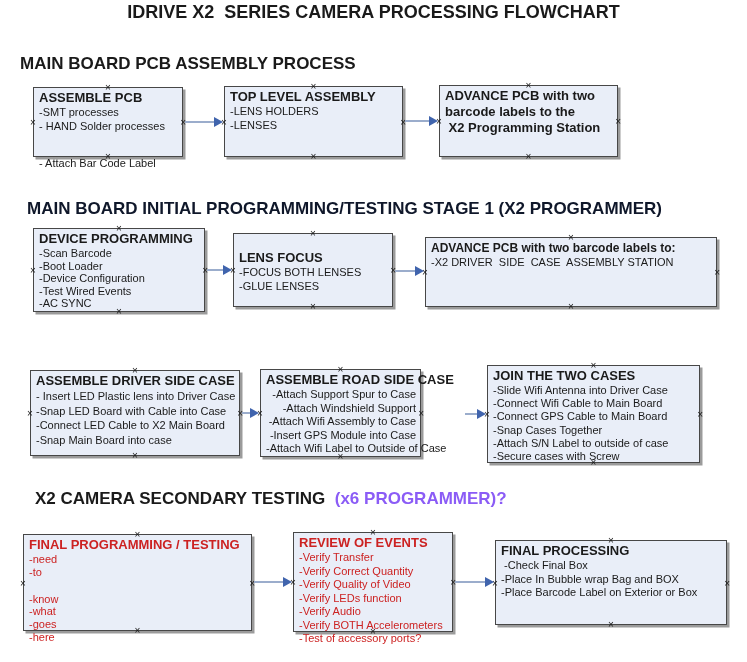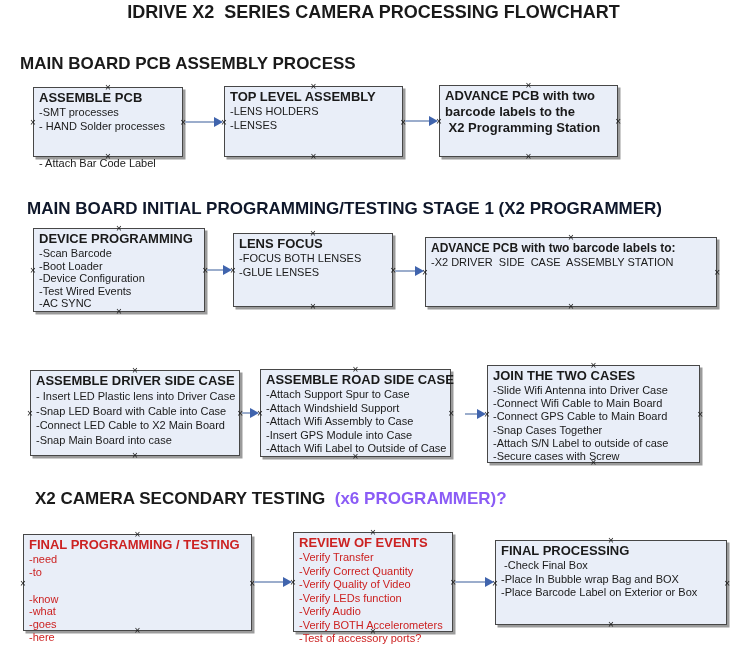--- a/index.html
+++ b/index.html
@@ -62,21 +62,21 @@
   }
 
   
   .b-assemble-pcb                       { left: 33px;  top: 87px;  width: 150px; height: 70px; }
   .b-top-level-assembly                 { left: 224px; top: 86px;  width: 179px; height: 71px; }
   .b-advance-pcb-to-programming-station { left: 439px; top: 85px;  width: 179px; height: 72px; }
   .b-device-programming                 { left: 33px;  top: 228px; width: 172px; height: 84px; }
   .b-lens-focus                         { left: 233px; top: 233px; width: 160px; height: 74px; }
   .b-advance-pcb-to-driver-side-case    { left: 425px; top: 237px; width: 292px; height: 70px; }
   .b-assemble-driver-side-case          { left: 30px;  top: 370px; width: 210px; height: 86px; }
-  .b-assemble-road-side-case            { left: 260px; top: 369px; width: 191px; height: 88px; }
+  .b-assemble-road-side-case            { left: 260px; top: 369px; width: 161px; height: 88px; text-align: right; }
   .b-join-the-two-cases                 { left: 487px; top: 365px; width: 213px; height: 98px; }
   .b-final-programming-testing          { left: 23px;  top: 534px; width: 229px; height: 97px; }
   .b-review-of-events                   { left: 293px; top: 532px; width: 160px; height: 100px; }
   .b-final-processing                   { left: 495px; top: 540px; width: 232px; height: 85px; }
 
   
   .b-advance-pcb-to-driver-side-case .box-title { font-size: 12px; }
   .b-device-programming .box-line        { line-height: 12.6px; }
   .b-join-the-two-cases .box-line        { line-height: 13.2px; }
   .b-final-programming-testing .box-line { line-height: 12.8px; }
@@ -153,21 +153,21 @@
       <div class="box-line" style="color: rgb(26, 26, 26);">-Boot Loader</div>
       <div class="box-line" style="color: rgb(26, 26, 26);">-Device Configuration</div>
       <div class="box-line" style="color: rgb(26, 26, 26);">-Test Wired Events</div>
       <div class="box-line" style="color: rgb(26, 26, 26);">-AC SYNC</div>
       <span class="cmark cmark-top">×</span>
       <span class="cmark cmark-bottom">×</span>
       <span class="cmark cmark-left">×</span>
       <span class="cmark cmark-right">×</span>
     </div>
     <div class="box b-lens-focus">
-      <div class="box-title" style="color: rgb(26, 26, 26);">LENS FOCUS</div>
+      <div class="box-title" style="color: rgb(26, 26, 26); margin-top: 14px;">LENS FOCUS</div>
       <div class="box-line" style="color: rgb(26, 26, 26);">-FOCUS BOTH LENSES</div>
       <div class="box-line" style="color: rgb(26, 26, 26);">-GLUE LENSES</div>
       <span class="cmark cmark-top">×</span>
       <span class="cmark cmark-bottom">×</span>
       <span class="cmark cmark-left">×</span>
       <span class="cmark cmark-right">×</span>
     </div>
     <div class="box b-advance-pcb-to-driver-side-case">
       <div class="box-title" style="color: rgb(26, 26, 26);">ADVANCE PCB with two barcode labels to:</div>
       <div class="box-line" style="color: rgb(26, 26, 26);">-X2 DRIVER  SIDE  CASE  ASSEMBLY STATION</div>

